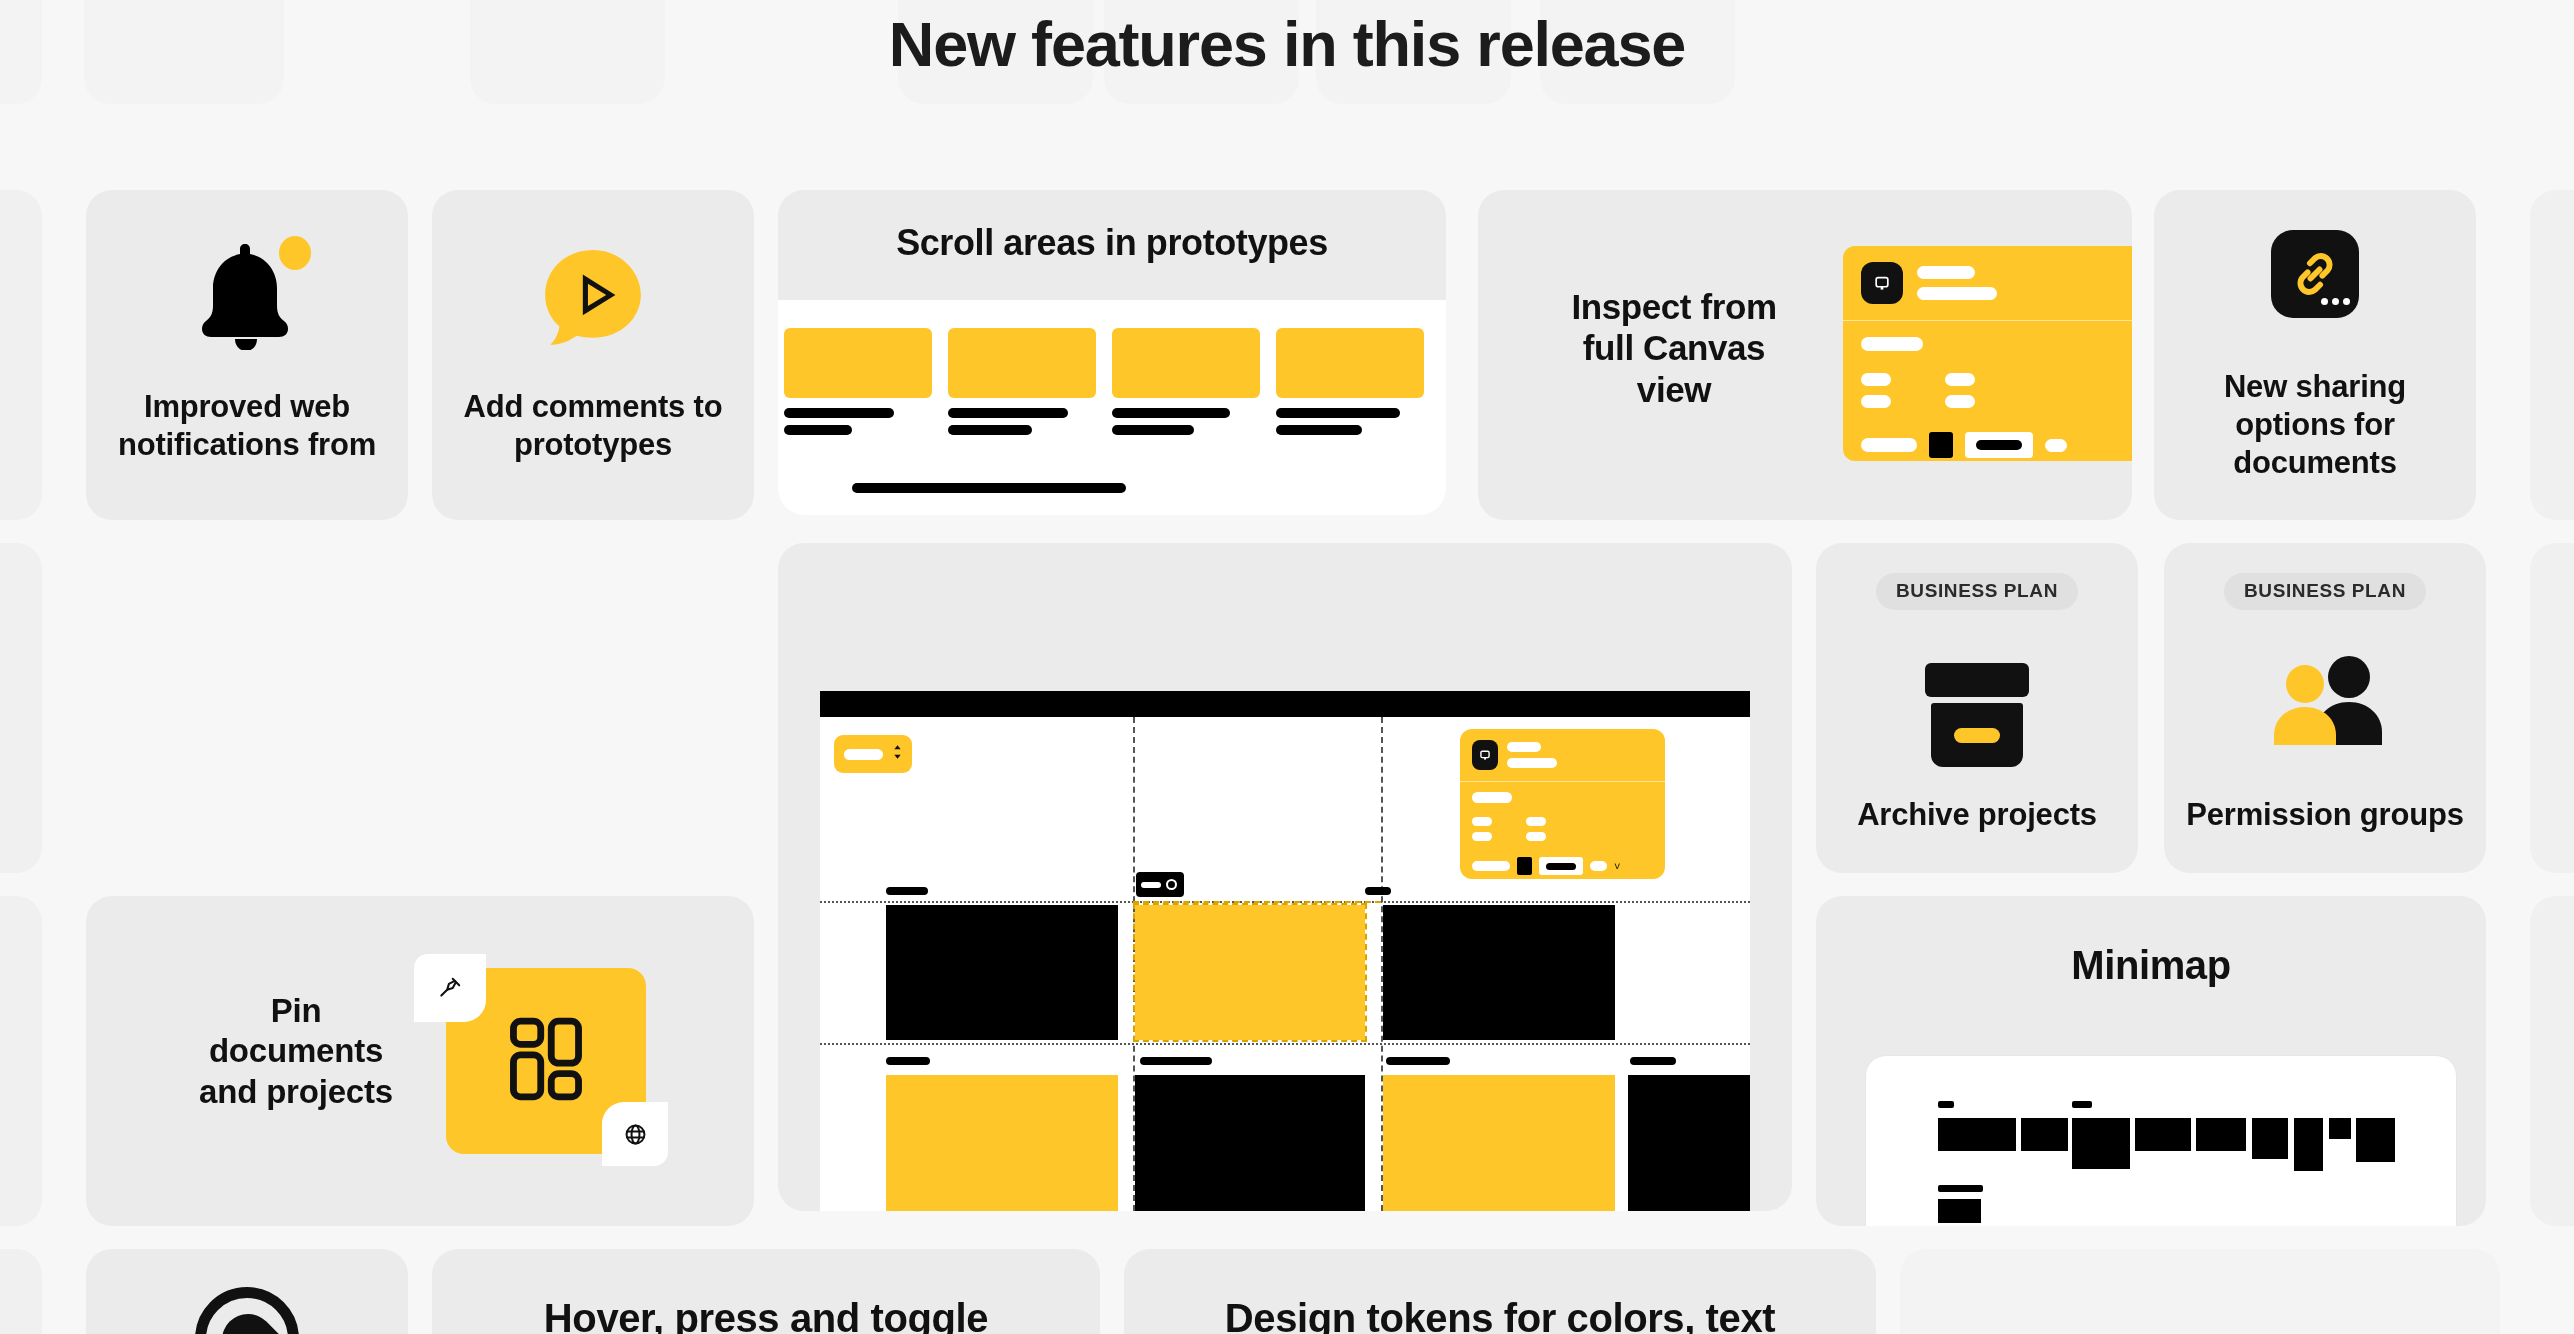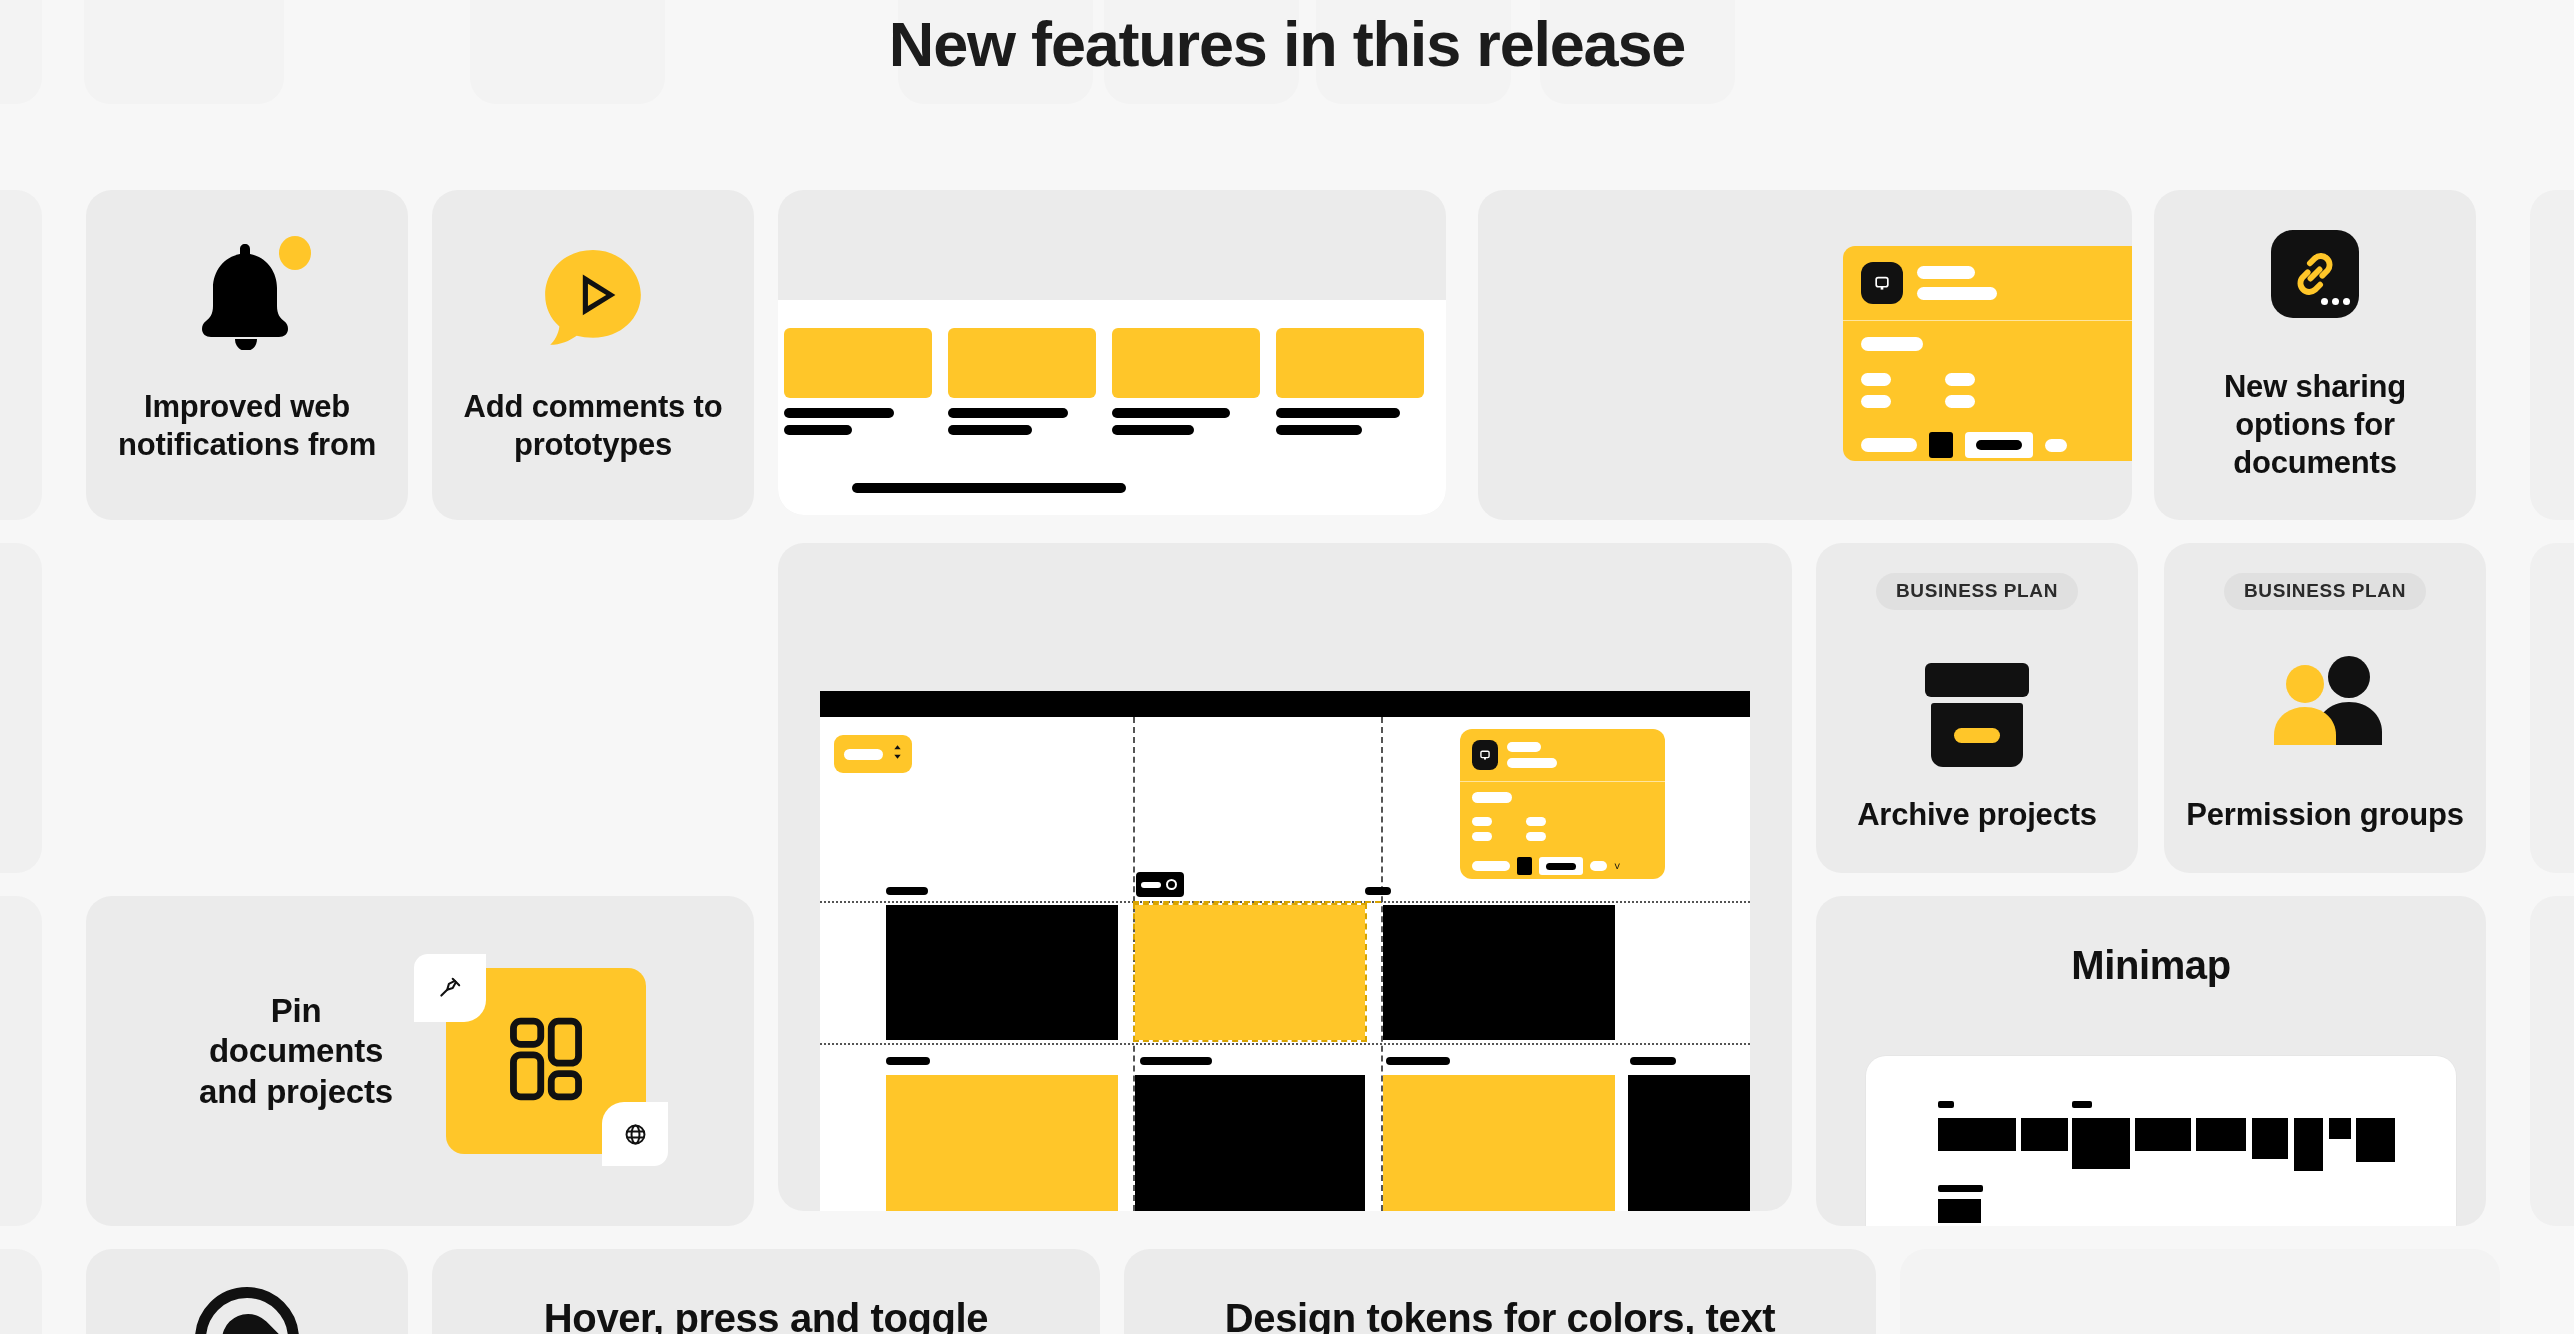--- a/index.html
+++ b/index.html
@@ -195,20 +195,21 @@
           <path fill="#111" d="M45 28v40l32-20z"></path>
           <path fill="#FFC629" d="M50 37v22l18-11z"></path>
         </svg>
       </div>
     </div>
     <div class="card-caption" style="position:absolute; left:18px; right:18px; top:198px; white-space:pre-line;">Add comments to
 prototypes</div>
   </div>
 
   <div class="card" style="left:778px; top:190px; width:668px; height:325px;">
+    <div class="card-title" style="position:absolute; left:0; right:0; top:32px;">Scroll areas in prototypes</div>
 
     <div class="scroll-sheet">
       <div class="scroll-strip" style="left:6px;">
         <div class="scroll-item">
           <div class="scroll-thumb"></div>
           <div class="bar" style="width:110px;height:10px;margin-top:10px;"></div>
           <div class="bar" style="width:68px;height:10px;margin-top:7px;"></div>
         </div>
         <div class="scroll-item">
           <div class="scroll-thumb"></div>
@@ -224,20 +225,23 @@
           <div class="scroll-thumb"></div>
           <div class="bar" style="width:124px;height:10px;margin-top:10px;"></div>
           <div class="bar" style="width:86px;height:10px;margin-top:7px;"></div>
         </div>
       </div>
       <div class="bar" style="position:absolute; left:74px; bottom:22px; width:274px; height:10px;"></div>
     </div>
   </div>
 
   <div class="card" style="left:1478px; top:190px; width:654px; height:330px;">
+    <div class="card-title" style="position:absolute; left:46px; top:96px; width:300px; white-space:pre-line; font-size:35px;">Inspect from
+full Canvas
+view</div>
 
     <div class="inspect-panel" style="position:absolute; left:365px; top:56px; width:320px; height:215px;">
       <div class="inspect-head">
         <div class="inspect-icon">
           <svg viewBox="0 0 24 24" width="20" height="20" aria-hidden="true">
             <rect x="5" y="5.5" width="14" height="11" rx="2.4" fill="none" stroke="#fff" stroke-width="2"></rect>
             <rect x="10.4" y="16.5" width="3.2" height="3.4" fill="#fff"></rect>
           </svg>
         </div>
         <div>

